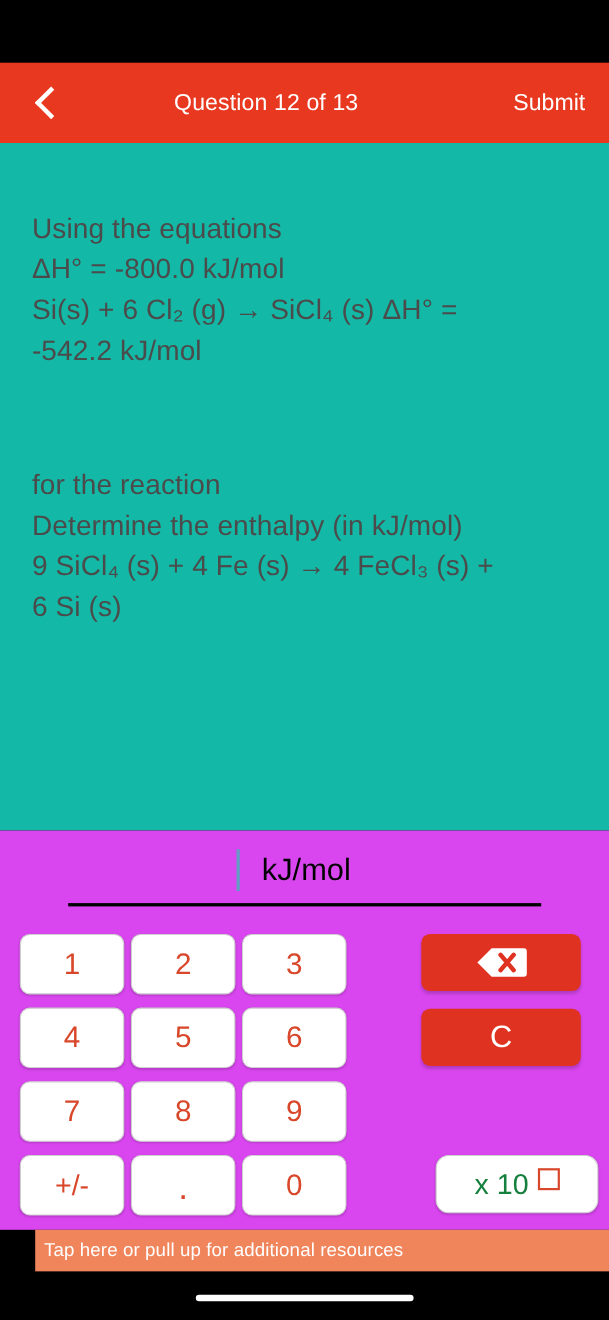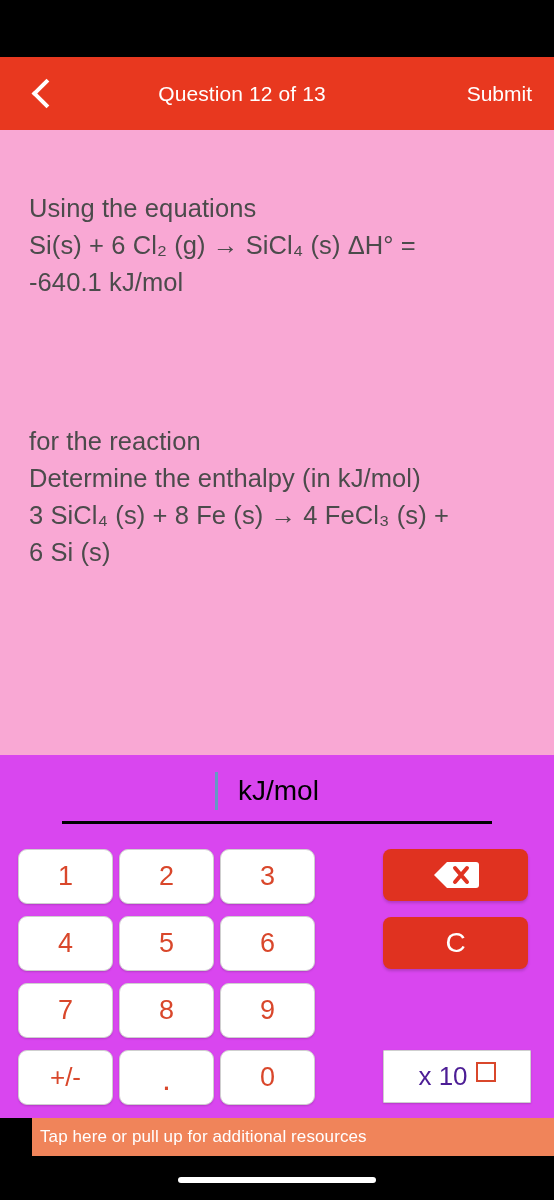--- a/index.html
+++ b/index.html
@@ -70,21 +70,21 @@
     font-size: 21px;
     padding: 0 8px;
   }
 
   
   .question-area {
     position: absolute;
     left: 0; top: 130px;
     width: 554px;
     height: 625px;
-    background: #f9a8d4;
+    background: #14b8a6;
   }
   .q-text {
     position: absolute;
     left: 29px;
     width: 500px;
     color: #4b4b4b;
     font-size: 25.5px;
     line-height: 37px;
     letter-spacing: 0.1px;
   }
@@ -150,27 +150,27 @@
     box-shadow: 0 2px 3px rgba(0,0,0,0.18);
     color: #ffffff;
     display: flex;
     align-items: center;
     justify-content: center;
     box-sizing: border-box;
     font-size: 28px;
   }
   .exp-key {
     position: absolute;
-    left: 383px; top: 1050px;
+    left: 396px; top: 1050px;
     width: 148px; height: 53px;
     background: #ffffff;
     border: 1px solid #cfcfcf;
-    border-radius: 1px;
+    border-radius: 12px;
     box-shadow: 0 1px 2px rgba(0,0,0,0.16);
-    color: #4c1d95;
+    color: #15803d;
     font-size: 26px;
     display: flex;
     align-items: center;
     justify-content: center;
     box-sizing: border-box;
   }
   .exp-box {
     display: inline-block;
     width: 16px; height: 16px;
     border: 2px solid #d9472b;
@@ -223,28 +223,29 @@
     <div class="back-btn">
       <span class="back-chevron"></span>
     </div>
     <div class="submit-btn">Submit</div>
   </div>
 
   <div class="question-area">
 
     <div class="q-text" id="q-block-1">
       <div>Using the equations</div>
+      <div>ΔH° = -800.0 kJ/mol</div>
       <div>Si(s) + 6 Cl₂ (g) → SiCl₄ (s) ΔH° =</div>
-      <div>-640.1 kJ/mol</div>
+      <div>-542.2 kJ/mol</div>
     </div>
 
     <div class="q-text" id="q-block-2">
       <div>for the reaction</div>
       <div>Determine the enthalpy (in kJ/mol)</div>
-      <div>3 SiCl₄ (s) + 8 Fe (s) → 4 FeCl₃ (s) +</div>
+      <div>9 SiCl₄ (s) + 4 Fe (s) → 4 FeCl₃ (s) +</div>
       <div>6 Si (s)</div>
     </div>
 
   </div>
 
   <div class="keypad-panel">
 
     <div class="answer-row">
       <div class="answer-caret"></div>
       <div class="answer-unit">kJ/mol</div>

